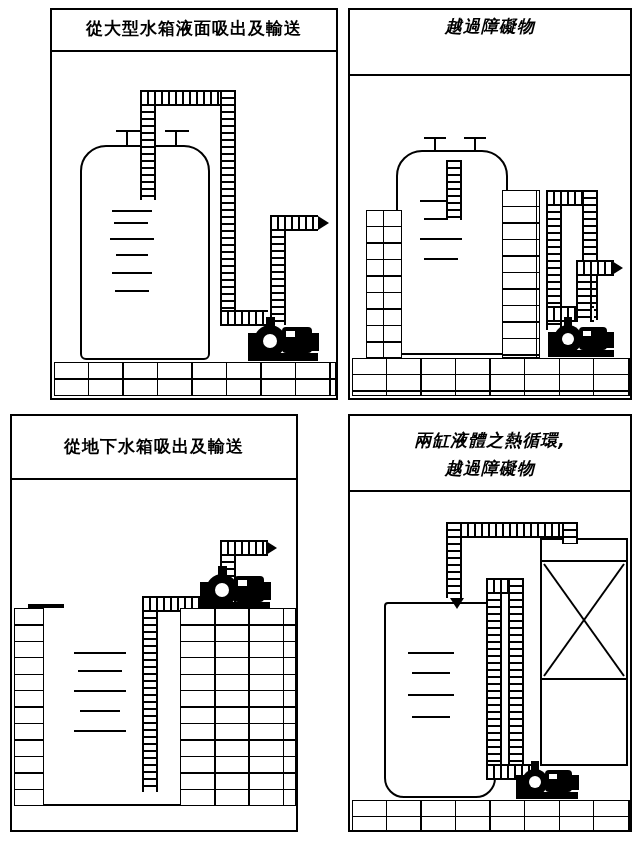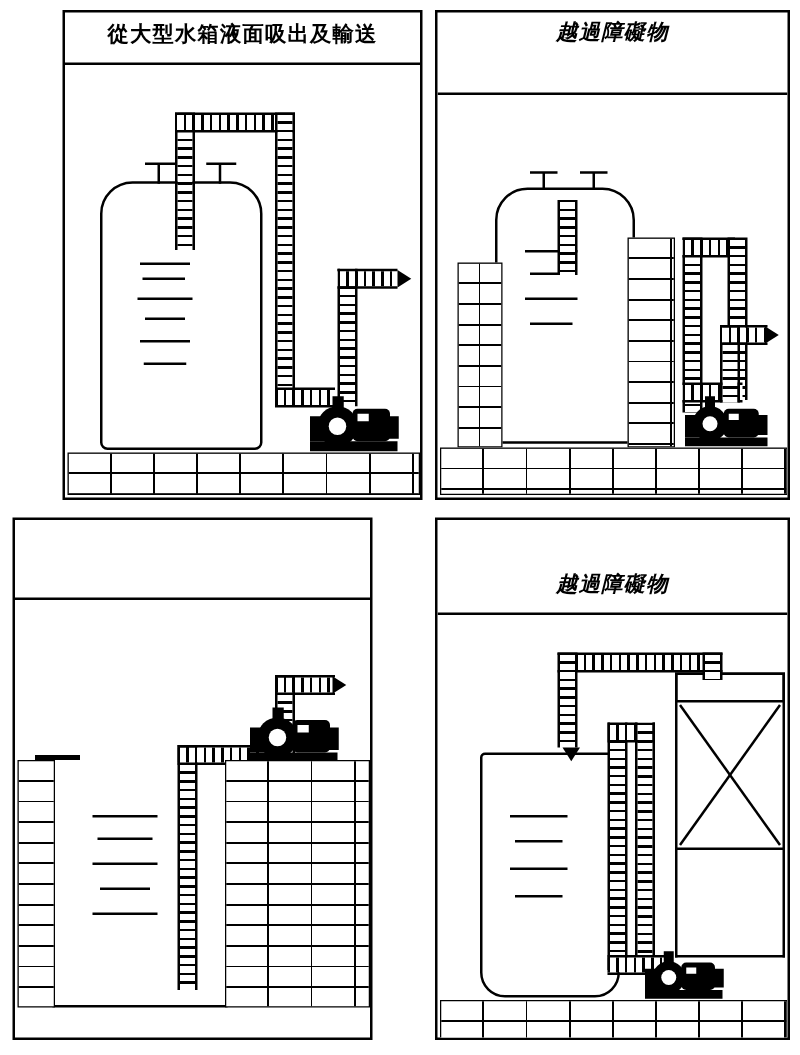--- a/index.html
+++ b/index.html
@@ -127,20 +127,21 @@
           <rect x="0" y="34" width="66" height="7" fill="#000"></rect>
           <rect x="58" y="16" width="8" height="16" fill="#000"></rect>
         </svg>
       </div>
 
       <div class="brick" style="left:2px;top:348px;width:278px;height:38px;"></div>
     </div>
   </div>
 
   <div class="panel p3">
+    <div class="cap" style="padding-top:18px;">從地下水箱吸出及輸送</div>
     <div class="capline" style="top:62px;"></div>
 
     <div class="stage">
 
       <div style="position:absolute;left:30px;top:190px;width:140px;height:200px;border-left:2px solid #000;border-bottom:2px solid #000;border-right:2px solid #000;box-sizing:border-box;"></div>
       <div style="position:absolute;left:16px;top:188px;width:36px;height:4px;background:#000;"></div>
 
       <div class="lvl" style="left:62px;top:236px;width:52px;"></div>
       <div class="lvl" style="left:66px;top:254px;width:44px;"></div>
       <div class="lvl" style="left:62px;top:274px;width:52px;"></div>
@@ -166,20 +167,21 @@
           <rect x="62" y="18" width="9" height="18" fill="#000"></rect>
         </svg>
       </div>
 
       <div class="brick" style="left:168px;top:192px;width:116px;height:198px;"></div>
       <div class="brick brick-off" style="left:2px;top:192px;width:30px;height:198px;"></div>
     </div>
   </div>
 
   <div class="panel p4">
+    <div class="cap cap2" style="padding-top:12px;">兩缸液體之熱循環,</div>
     <div class="cap cap2" style="top:36px;">越過障礙物</div>
     <div class="capline" style="top:74px;"></div>
 
     <div class="stage">
 
       <div style="position:absolute;left:34px;top:186px;width:112px;height:196px;border:2px solid #000;border-radius:4px 4px 20px 20px;box-sizing:border-box;"></div>
       <div class="lvl" style="left:58px;top:236px;width:46px;"></div>
       <div class="lvl" style="left:62px;top:256px;width:38px;"></div>
       <div class="lvl" style="left:58px;top:278px;width:46px;"></div>
       <div class="lvl" style="left:62px;top:300px;width:38px;"></div>

